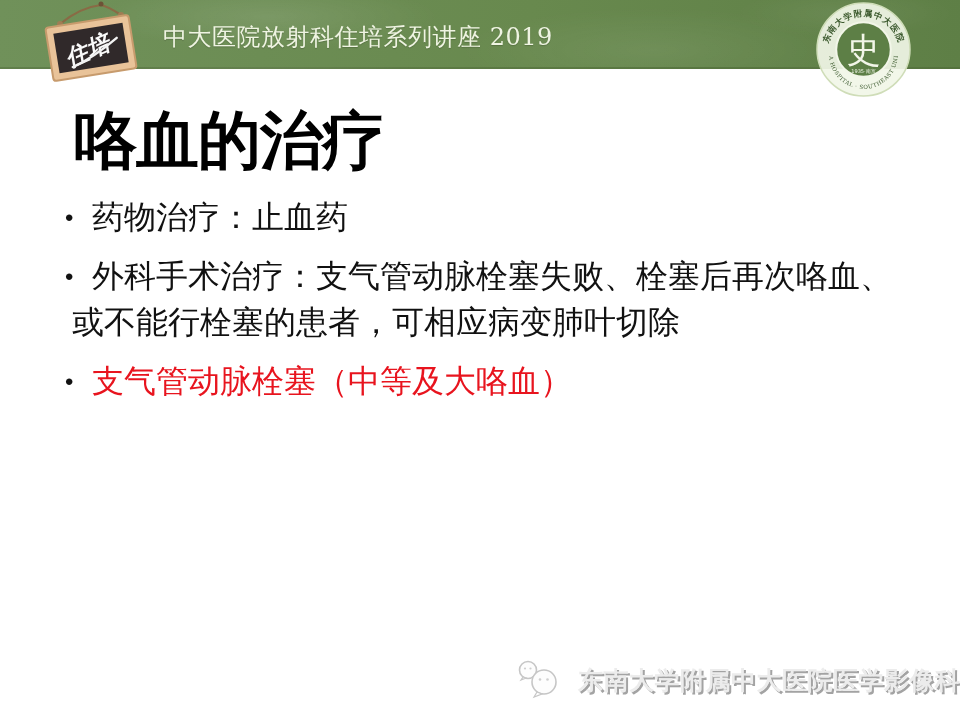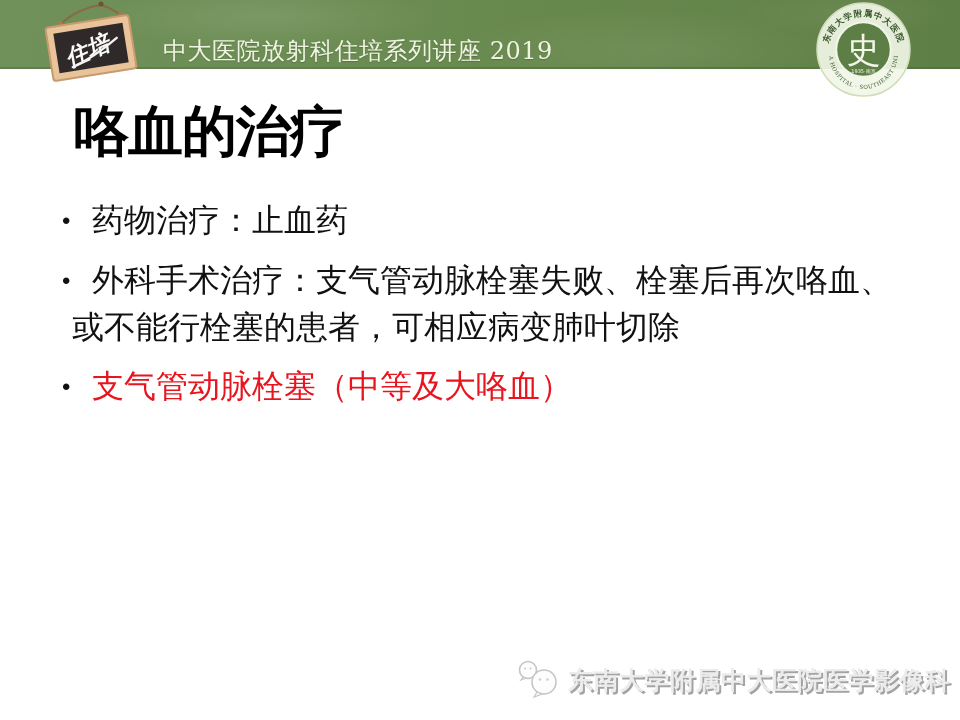--- a/index.html
+++ b/index.html
@@ -11,46 +11,46 @@
   .banner{
     position:absolute;left:0;top:0;width:960px;height:67px;
     background:
       radial-gradient(ellipse 260px 50px at 28% 25%, rgba(255,255,255,0.10), transparent 65%),
       radial-gradient(ellipse 320px 70px at 68% 75%, rgba(255,255,255,0.07), transparent 60%),
       radial-gradient(ellipse 180px 40px at 88% 20%, rgba(255,255,255,0.06), transparent 60%),
       linear-gradient(95deg,#70915a 0%,#68894e 55%,#5e7f46 100%);
     border-bottom:2px solid rgba(62,87,42,0.30);
   }
   .banner-title{
-    position:absolute;left:163px;top:38px;
+    position:absolute;left:163px;top:24px;
     font-family:"DejaVu Serif",serif;font-size:24px;line-height:26px;
     color:#eff4e2;letter-spacing:0.5px;white-space:nowrap;
     text-shadow:0 1px 1px rgba(0,0,0,0.18);
   }
   .badge-svg{position:absolute;left:22px;top:0;}
   .logo-svg{position:absolute;left:816px;top:2px;}
   
   .page-title{
-    position:absolute;left:74px;top:96px;
-    font-size:55px;font-weight:900;color:#000;
+    position:absolute;left:74px;top:105px;
+    font-size:63px;font-weight:900;color:#000;
     letter-spacing:-1px;line-height:70px;white-space:nowrap;text-align:center;
   }
   .bullet-list{
     position:absolute;left:60px;top:197px;width:848px;
-    font-family:Liberation Sans, sans-serif;font-size:32px;line-height:46px;color:#111;
+    font-family:Liberation Mono, monospace;font-size:32px;line-height:46px;color:#111;
   }
   .bullet-item{padding-left:12px;margin-bottom:13px;}
   .bullet-item .dot{
     display:inline-block;width:30px;margin-left:-10px;
     font-size:24px;color:#111;vertical-align:2px;
   }
   
   .footer{
     position:absolute;left:516px;top:659px;
-    display:flex;align-items:center;gap:6px;
+    display:flex;align-items:center;gap:16px;
   }
   .footer-text{
     font-family:"DejaVu Sans",sans-serif;font-weight:bold;font-size:25px;
     color:#ececec;letter-spacing:0.5px;white-space:nowrap;
     text-shadow:2px 2px 0 #a3a3a3,-1px -1px 0 #ffffff;
   }
 </style>
 </head>
 <body>
 

